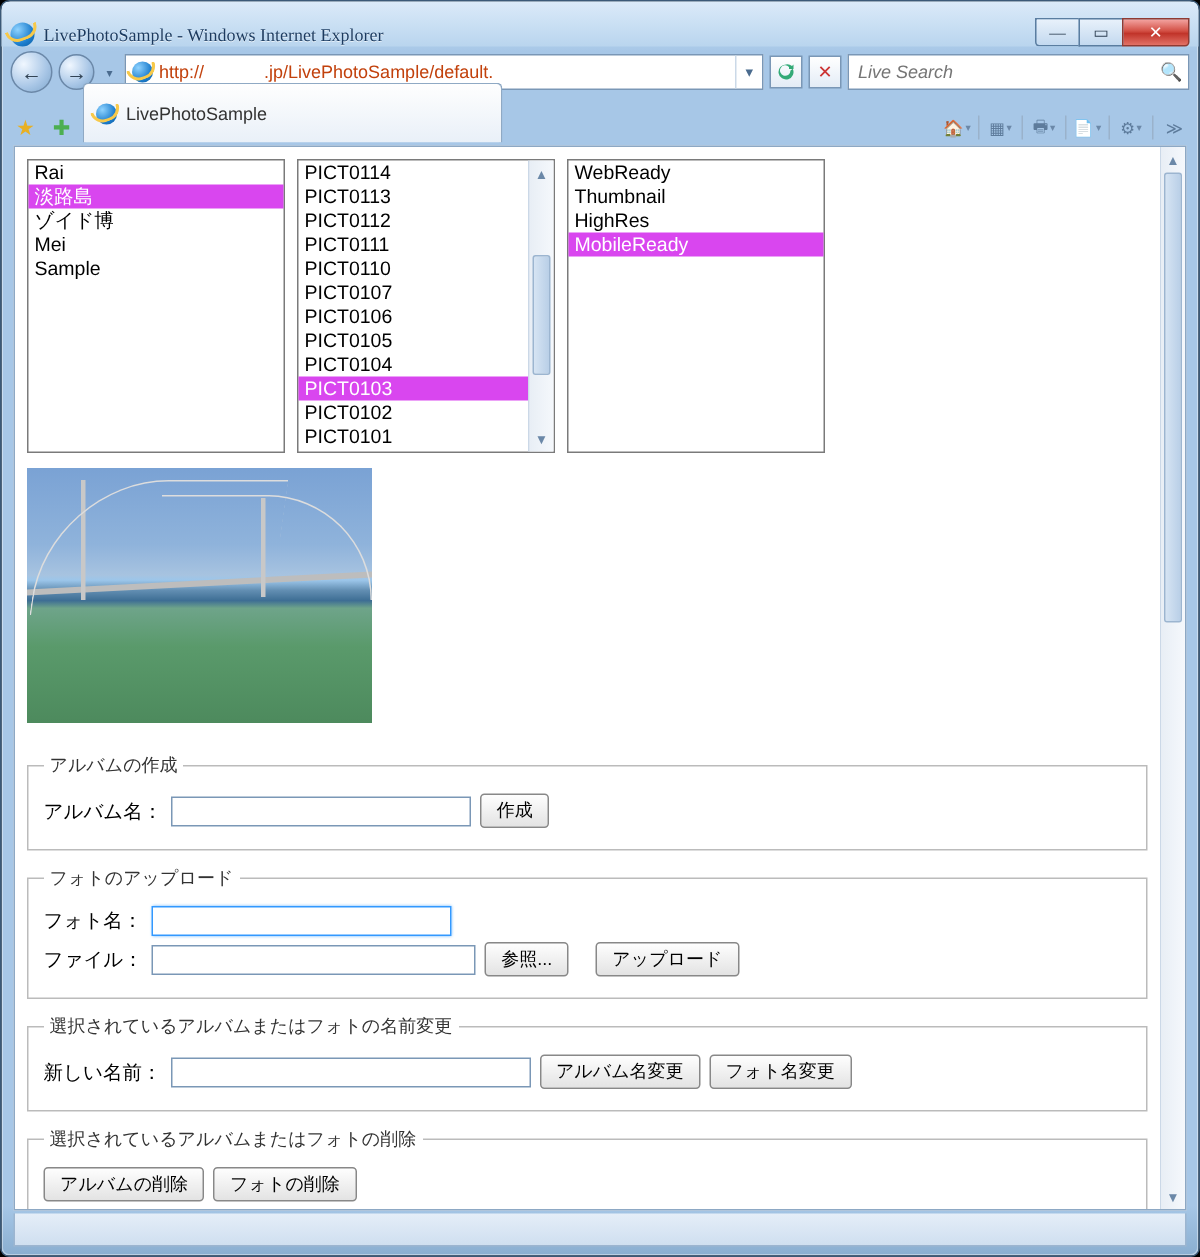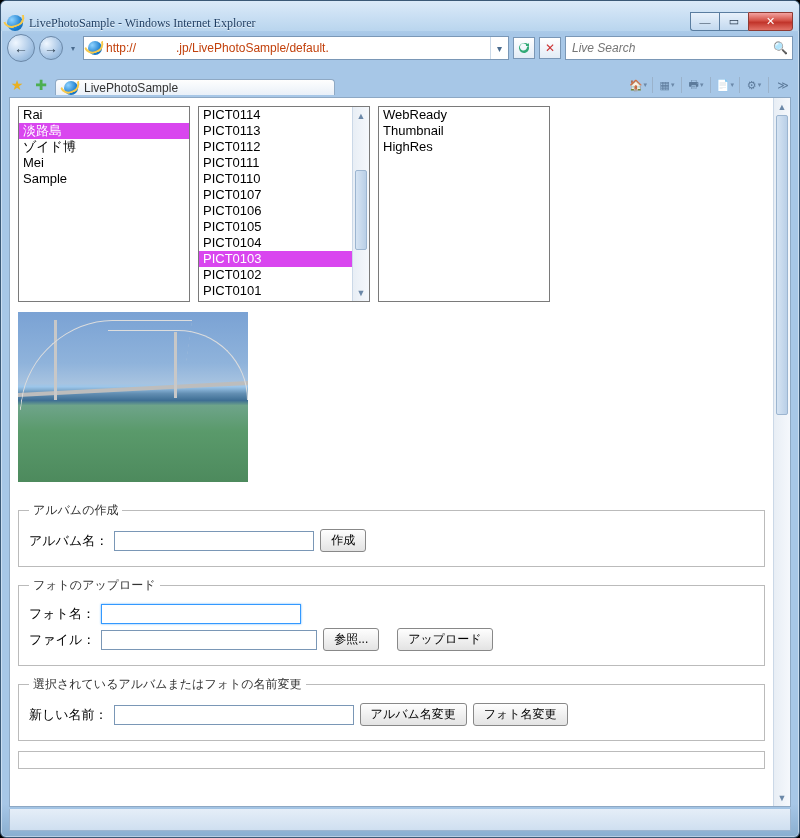--- a/index.html
+++ b/index.html
@@ -80,21 +80,21 @@
 .tab-row {
   height: 30px;
   display:flex; align-items:flex-end;
   padding: 0 6px;
   gap:4px;
 }
 .fav-star { width:20px; height:20px; display:flex; align-items:center; justify-content:center; color:#e8b023; font-size:14px;}
 .fav-add { width:20px; height:20px; display:flex; align-items:center; justify-content:center; color:#4caf50; font-size:14px;}
 .tabs { flex:1; display:flex; align-items:flex-end;}
 .tab {
-  height:16px; min-width:280px;
+  height:40px; min-width:280px;
   border:1px solid #8fa9c4; border-bottom:none;
   background:linear-gradient(#fefefe,#e9f0f8);
   border-radius:4px 4px 0 0;
   display:flex; align-items:center; padding:0 8px; gap:6px;
 }
 .tab-text { font-size:12px; color:#333;}
 .cmd-icons { display:flex; align-items:center; gap:2px; }
 .cmd-btn { width:20px; height:20px; display:flex; align-items:center; justify-content:center; color:#5d7b9b; font-size:11px; }
 .cmd-sep { width:1px; height:16px; background:#9ab2cb; margin:0 2px;}
 .cmd-dd { font-size:7px; color:#6b88a8; margin-left:1px;}
@@ -266,20 +266,21 @@
                 <div class="t"></div>
               </div>
             <div class="sbtn" style="position:absolute;bottom:0;left:0;right:0;">▼</div>
           </div>
         </div>
         <div class="listbox">
           <div class="lb-items" id="lb-sizes">
               <div class="lb-item">WebReady</div>
               <div class="lb-item">Thumbnail</div>
               <div class="lb-item">HighRes</div>
+              <div class="lb-item sel">MobileReady</div>
             </div>
         </div>
       </div>
 
       <div class="preview">
         <div class="deck"></div>
         <div class="pylon" style="left:36px;top:8px;height:80px;"></div>
         <div class="pylon" style="left:156px;top:20px;height:66px;"></div>
         <div class="cable1"></div>
         <div class="cable2"></div>
@@ -312,20 +313,25 @@
         <legend>選択されているアルバムまたはフォトの名前変更</legend>
         <div class="form-row">
           <label>新しい名前：</label>
           <input class="txt" style="width: 240px;">
           <button class="btn">アルバム名変更</button>
           <button class="btn">フォト名変更</button>
         </div>
       </fieldset>
 
       <fieldset>
+        <legend>選択されているアルバムまたはフォトの削除</legend>
+        <div class="form-row">
+          <button class="btn">アルバムの削除</button>
+          <button class="btn">フォトの削除</button>
+        </div>
       </fieldset>
     </div>
     <div class="vscroll">
       <div class="sbtn">▲</div>
       <div class="thumb"></div>
       <div class="sbtn" style="position:absolute;bottom:0;left:0;right:0;">▼</div>
     </div>
   </div>
 
   <div class="statusbar"></div>

